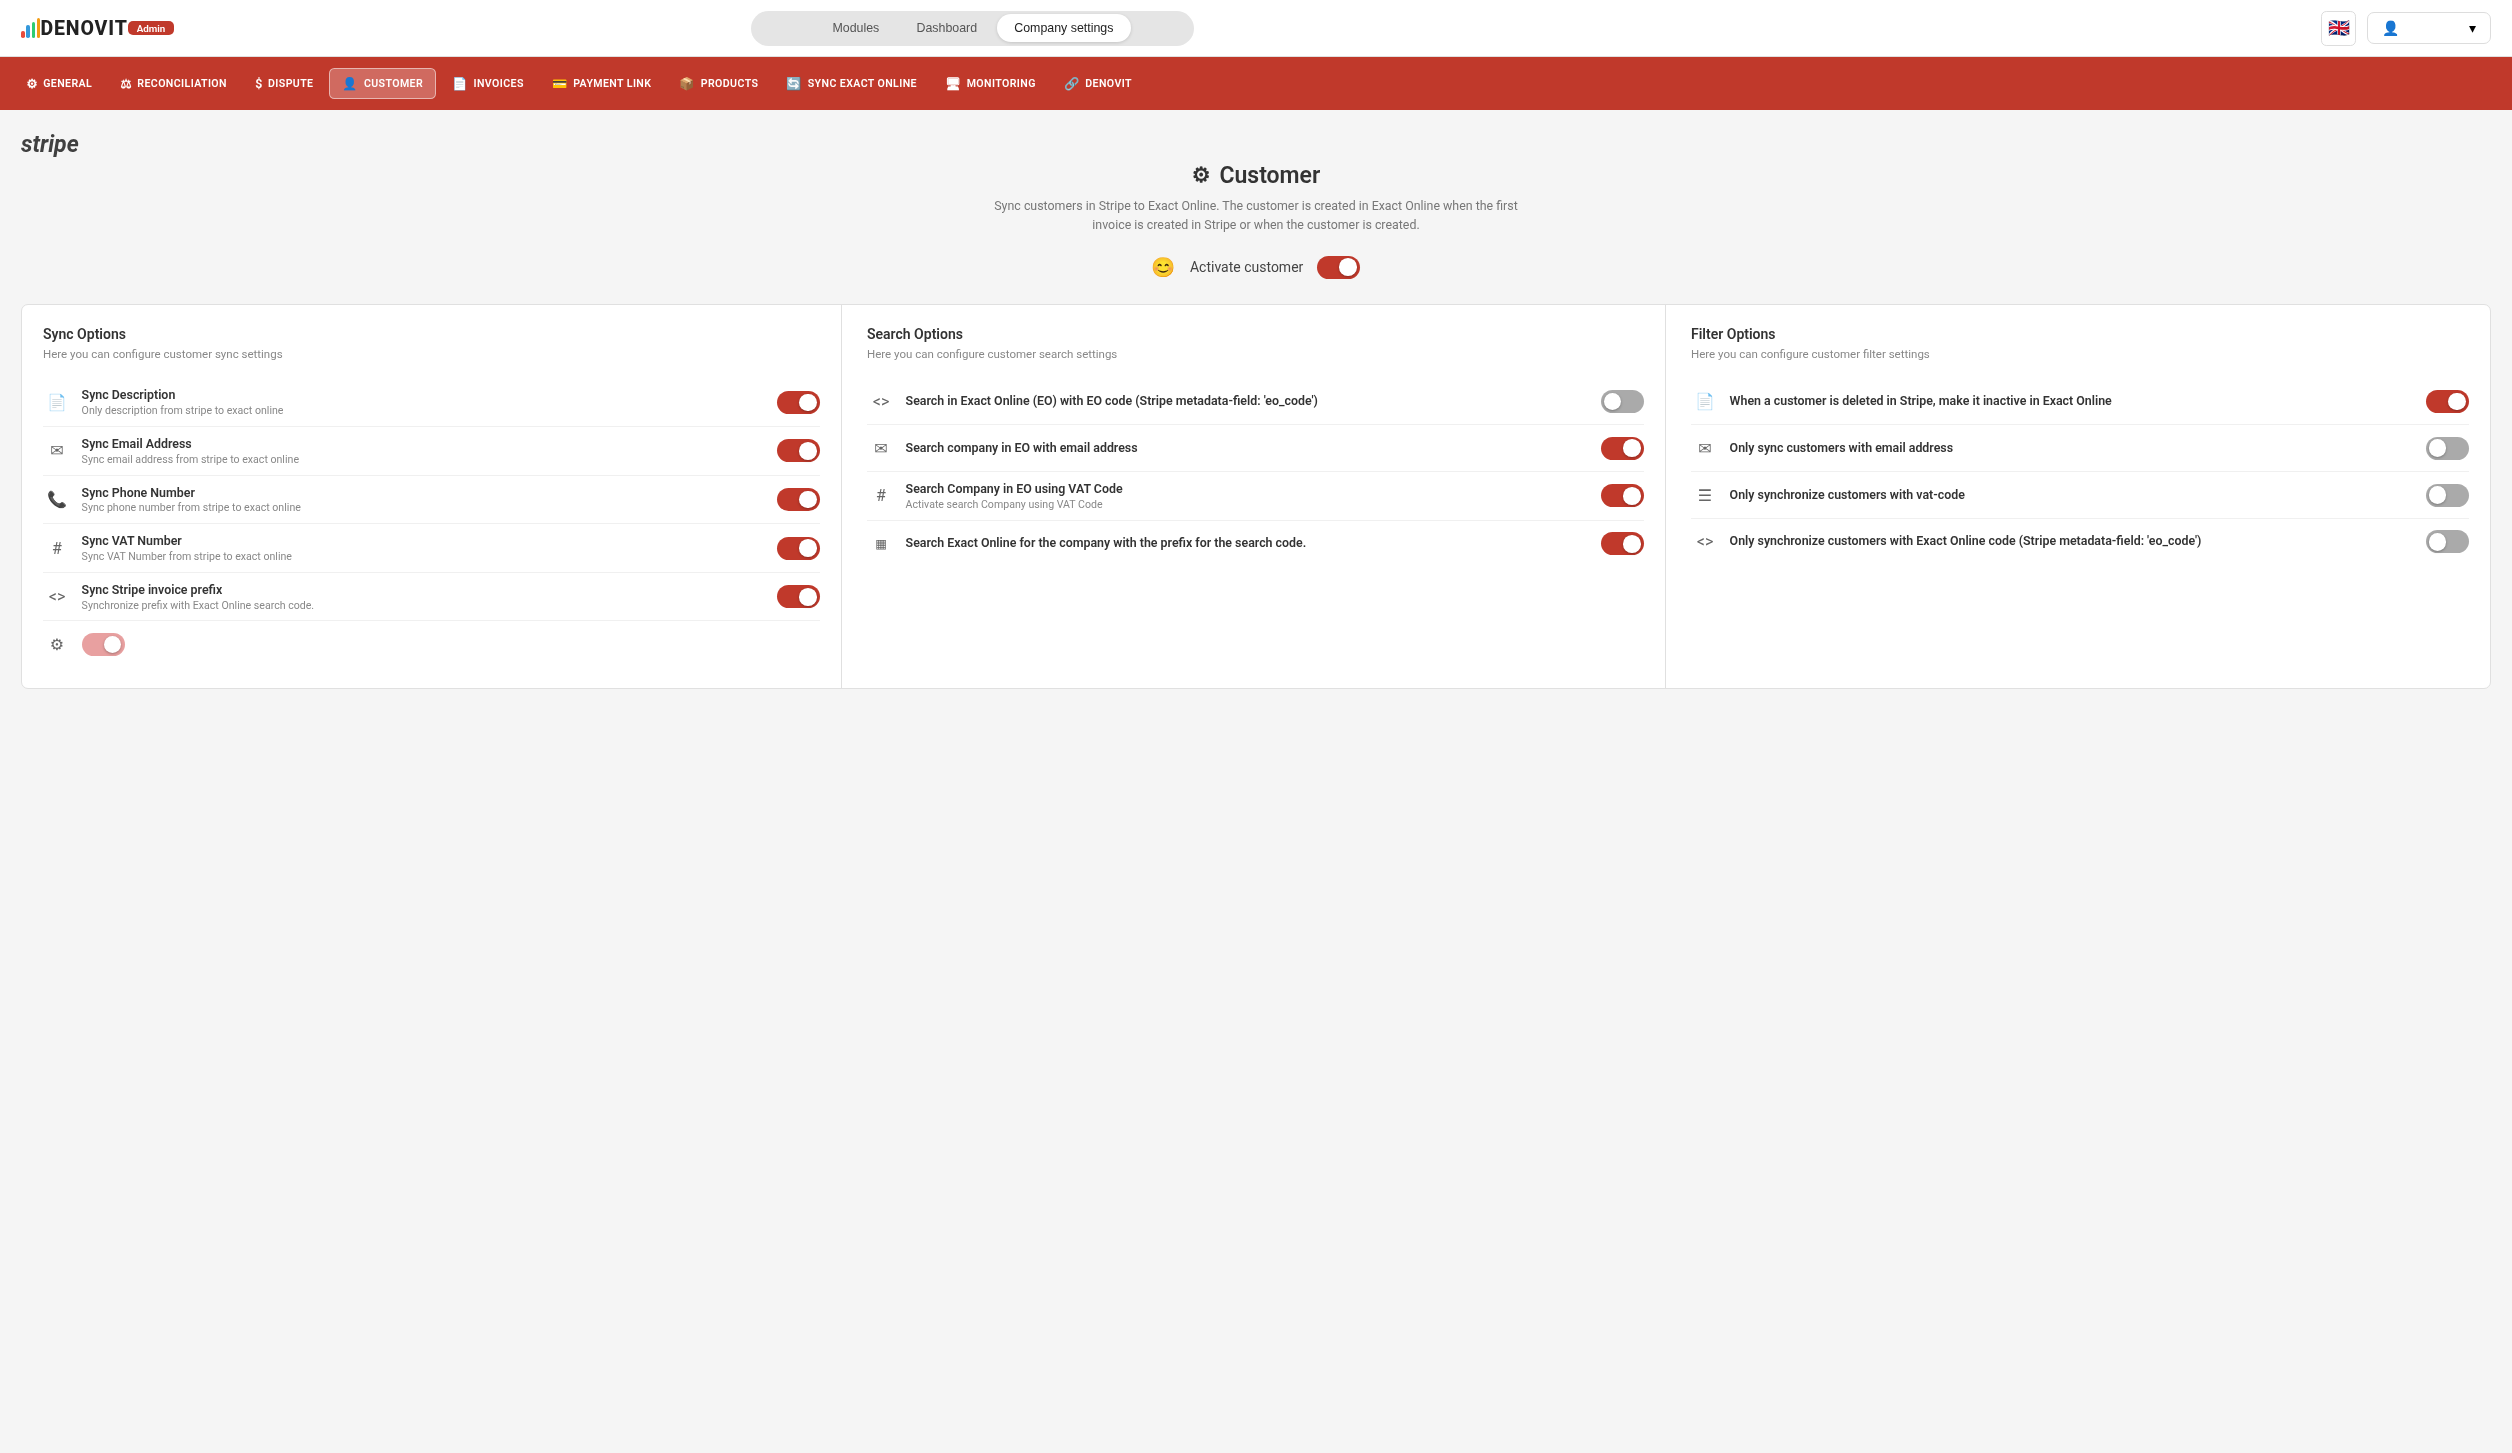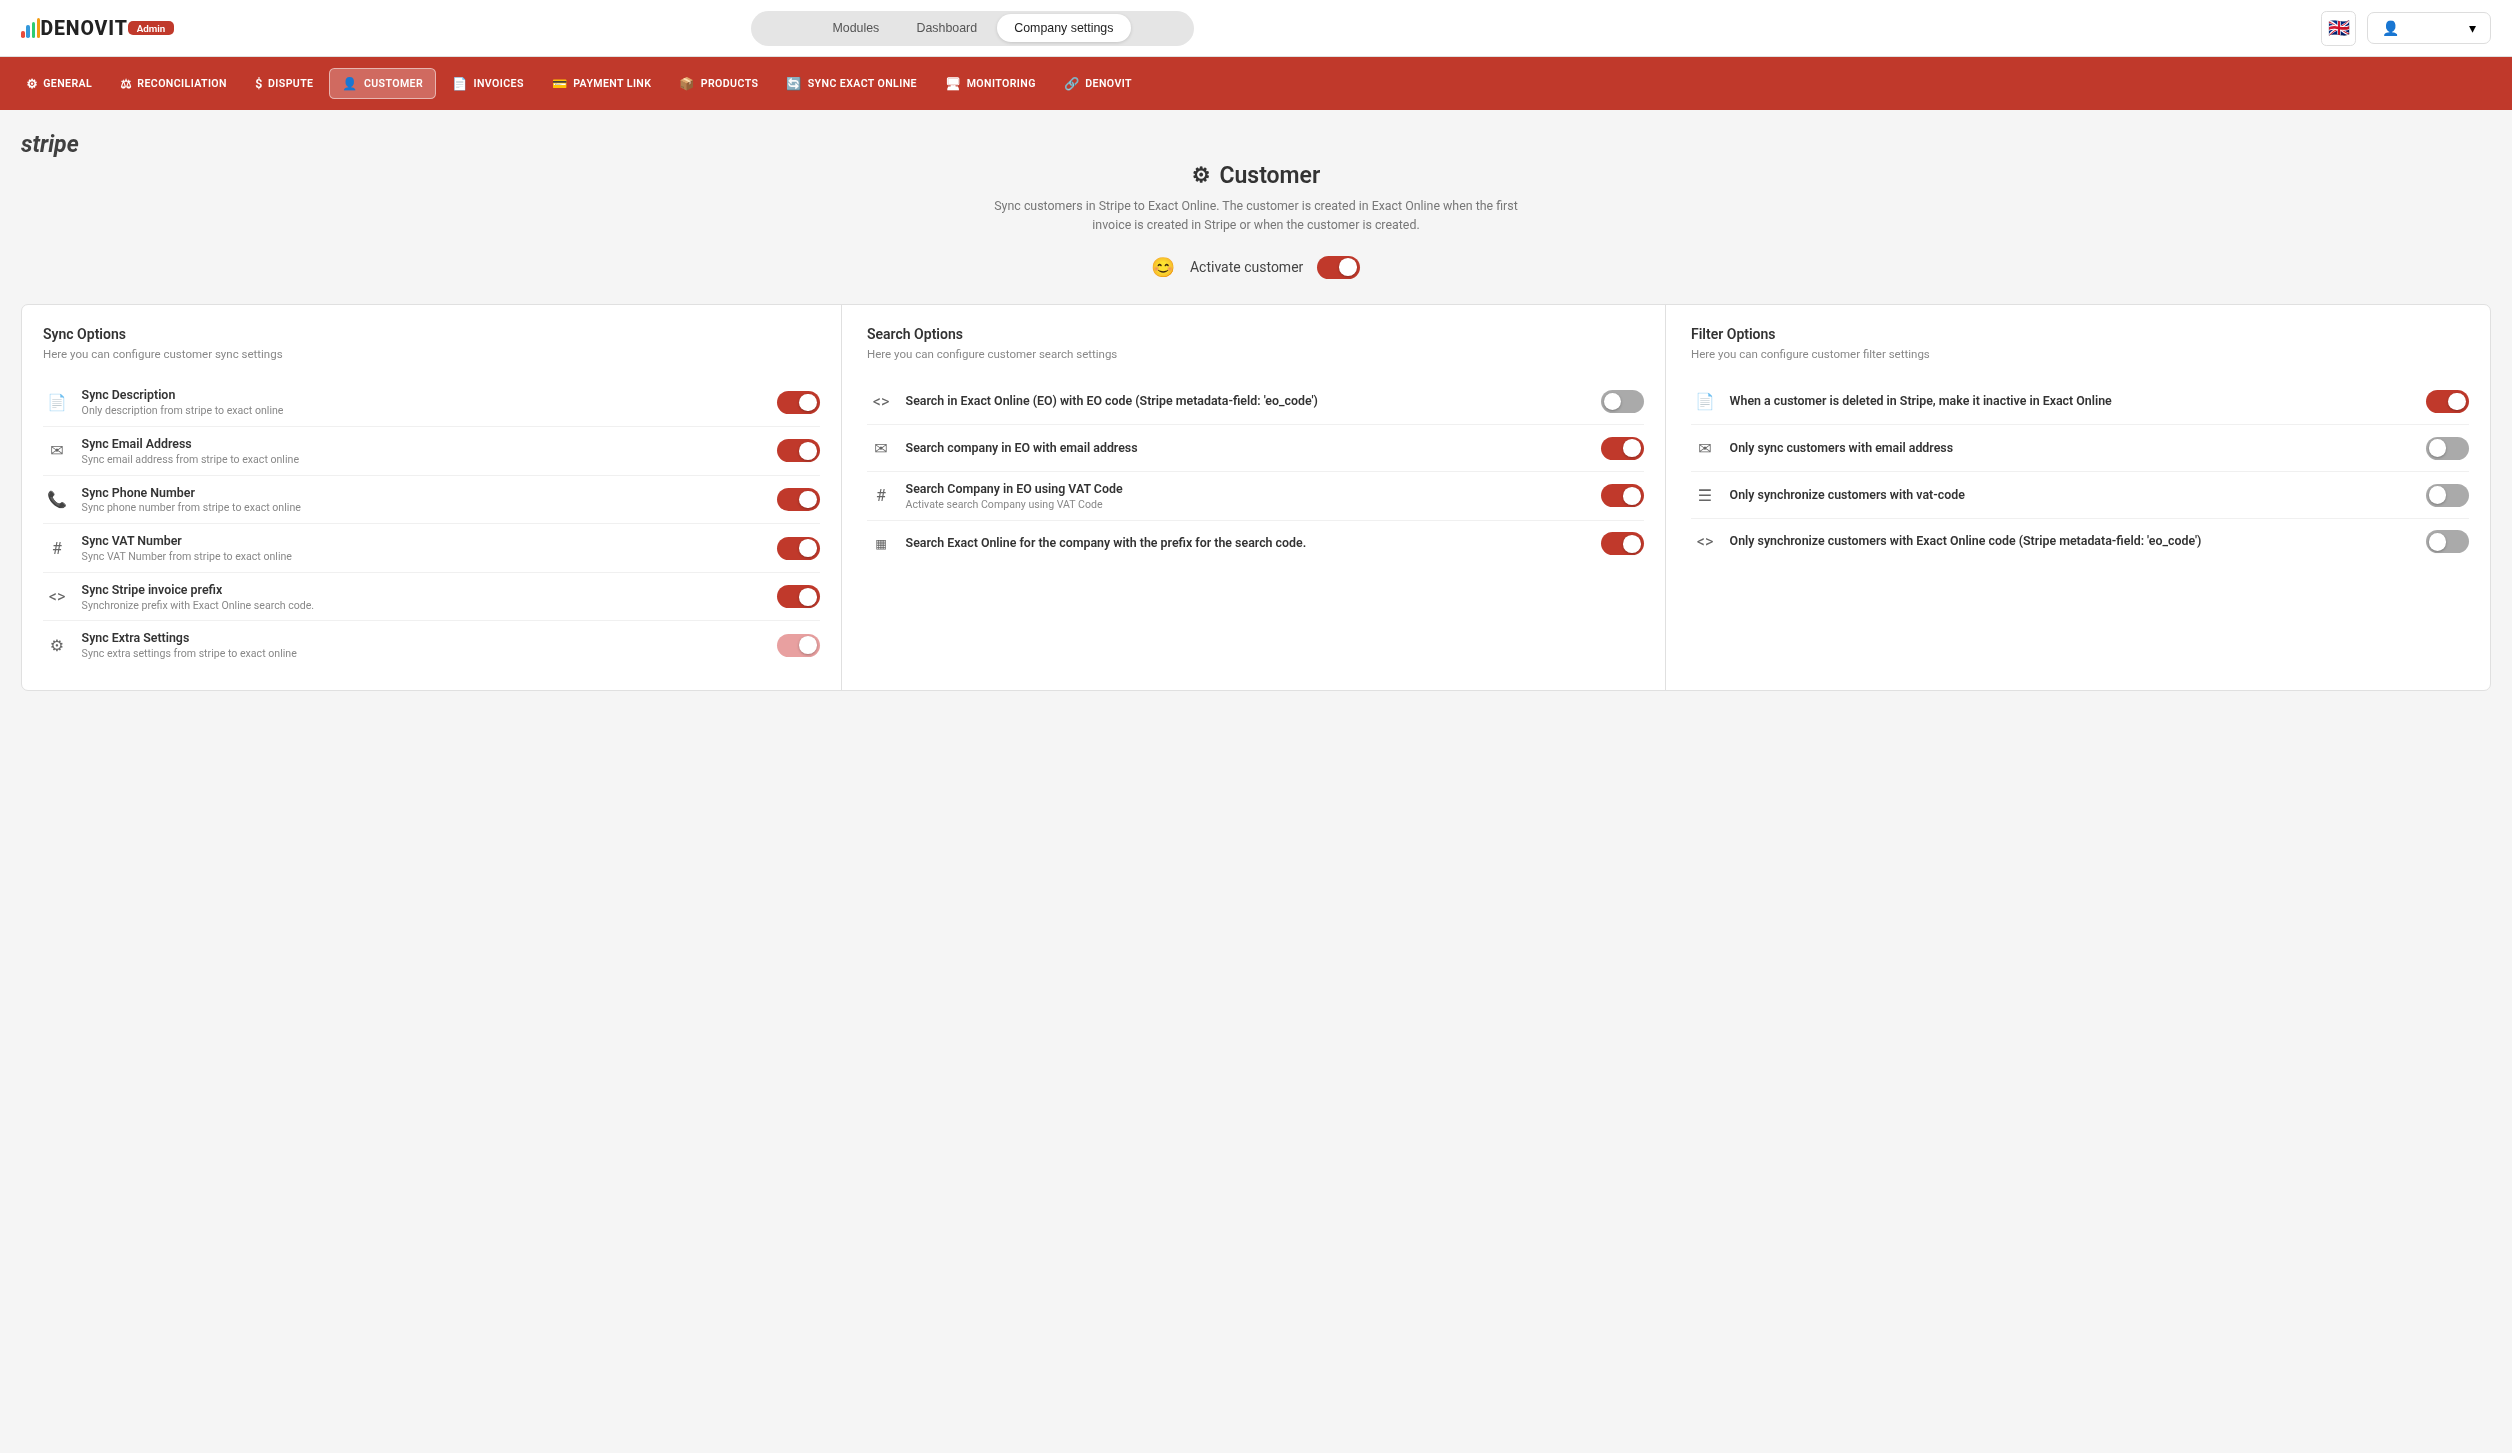--- a/index.html
+++ b/index.html
@@ -450,24 +450,20 @@
         </div>
         <div class="toggle">
           <div class="toggle-track on">
               <div class="toggle-thumb"></div>
             </div>
         </div>
       </div>
 
       <div class="sync-item">
         <div class="sync-icon">⚙</div>
-        <div class="sync-text">
-          <div class="sync-title">Sync Extra Settings</div>
-          <div class="sync-desc">Sync extra settings from stripe to exact online</div>
-        </div>
         <div class="toggle">
           <div class="toggle-track off-pink">
               <div class="toggle-thumb"></div>
             </div>
         </div>
       </div>
     </div>
 
     <div class="column">
       <div class="column-title">Search Options</div>

